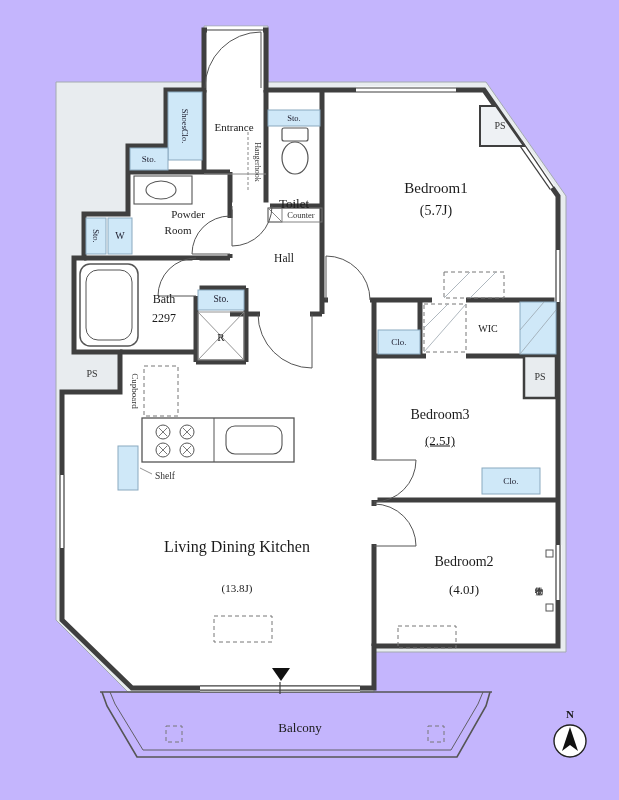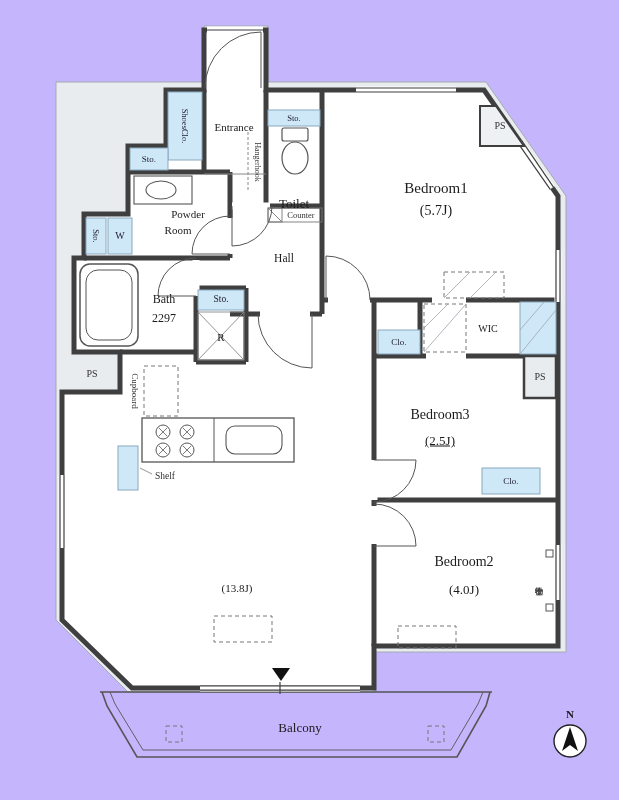--- a/index.html
+++ b/index.html
@@ -202,20 +202,21 @@
 <div class="lbl" style="left:188px;top:214px;font-size:11px;">Powder</div>
 <div class="lbl" style="left:178px;top:230px;font-size:11px;">Room</div>
 <div class="lbl" style="left:164px;top:299px;font-size:12px;">Bath</div>
 <div class="lbl" style="left:164px;top:318px;font-size:12px;">2297</div>
 <div class="lbl" style="left:284px;top:259px;font-size:11.5px;text-align:center;">Hall</div>
 <div class="lbl" style="left:488px;top:329px;font-size:10px;">WIC</div>
 <div class="lbl" style="left:440px;top:415px;font-size:14px;">Bedroom3</div>
 <div class="lbl" style="left:440px;top:440px;font-size:13px;text-decoration:underline;">(2.5J)</div>
 <div class="lbl" style="left:464px;top:562px;font-size:14px;">Bedroom2</div>
 <div class="lbl" style="left:464px;top:589px;font-size:13px;">(4.0J)</div>
+<div class="lbl" style="left:237px;top:547px;font-size:16px;">Living Dining Kitchen</div>
 <div class="lbl" style="left:237px;top:588px;font-size:11px;font-family:Liberation Serif, serif;">(13.8J)</div>
 <div class="lbl" style="left:300px;top:727px;font-size:13px;">Balcony</div>
 
 <div class="lbl v" style="left:185px;top:126px;font-size:8.5px;color:#223;">ShoesClo.</div>
 <div class="lbl" style="left:149px;top:159px;font-size:9px;color:#223;">Sto.</div>
 <div class="lbl v" style="left:96px;top:236px;font-size:8.5px;color:#223;">Sto.</div>
 <div class="lbl" style="left:120px;top:236px;font-size:10px;color:#223;">W</div>
 <div class="lbl" style="left:294px;top:118px;font-size:8.5px;color:#223;">Sto.</div>
 <div class="lbl" style="left:221px;top:300px;font-size:9.5px;color:#223;">Sto.</div>
 <div class="lbl" style="left:221px;top:337px;font-size:11px;">R</div>

